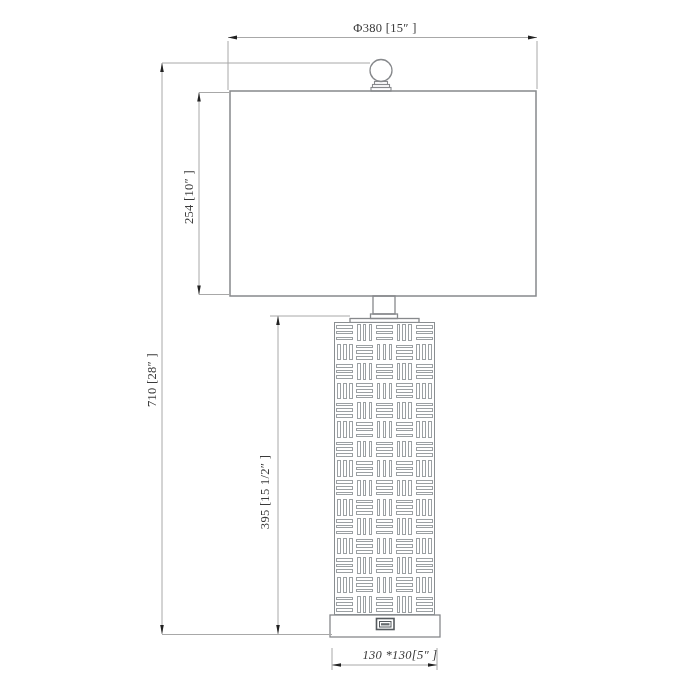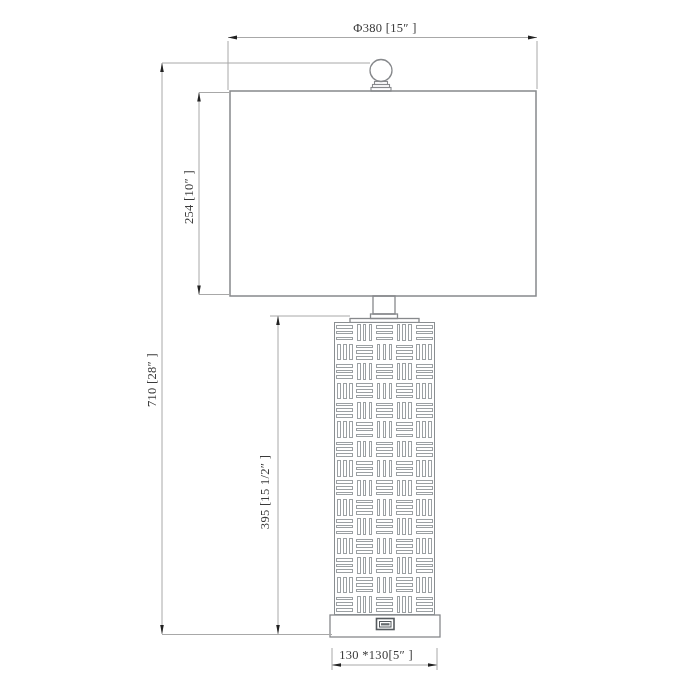--- a/index.html
+++ b/index.html
@@ -464,14 +464,14 @@
     </div>
 
   <div class="dim-label center" style="left:385px;top:28px;">Φ380 [15″ ]</div>
 
   <div class="dim-label rot" style="left:152px;top:380px;">710 [28″ ]</div>
 
   <div class="dim-label rot" style="left:189px;top:197px;">254 [10″ ]</div>
 
   <div class="dim-label rot" style="left:265px;top:492px;">395 [15 1/2″ ]</div>
 
-  <div class="dim-label center" style="left:376px;top:655px;">130 *130[5″ ]</div>
+  <div class="dim-label center" style="left:400px;top:655px;font-style:italic;">130 *130[5″ ]</div>
 </div>
 
 </body></html>

